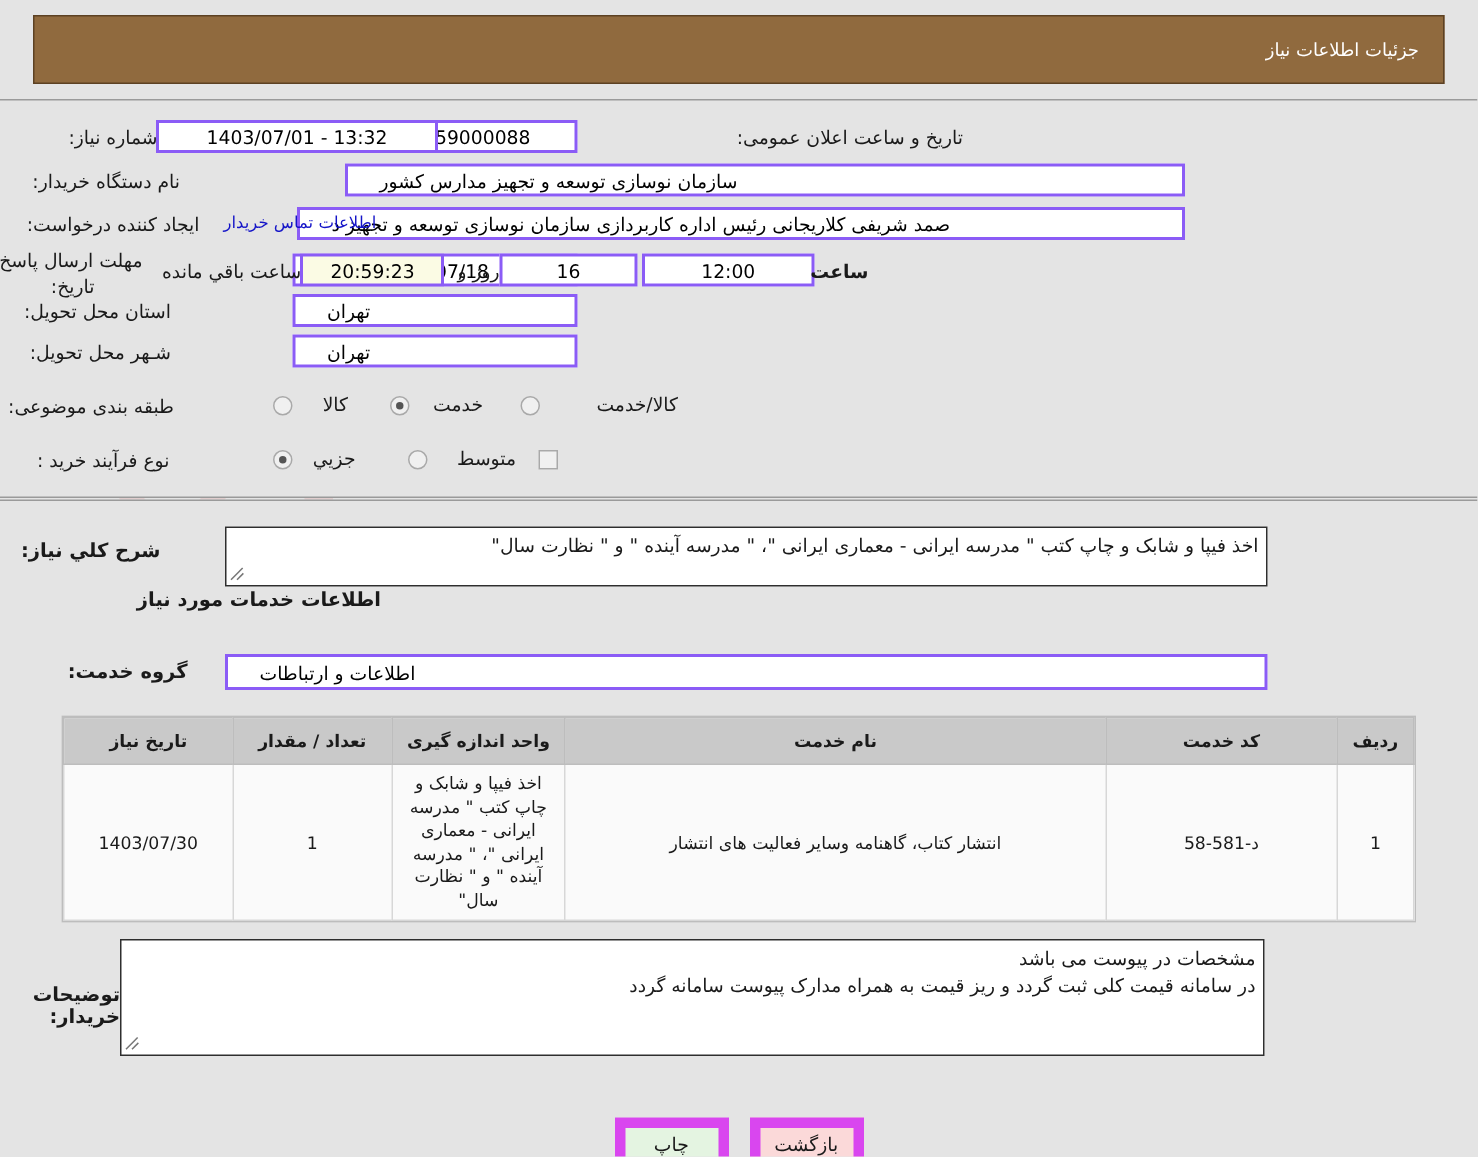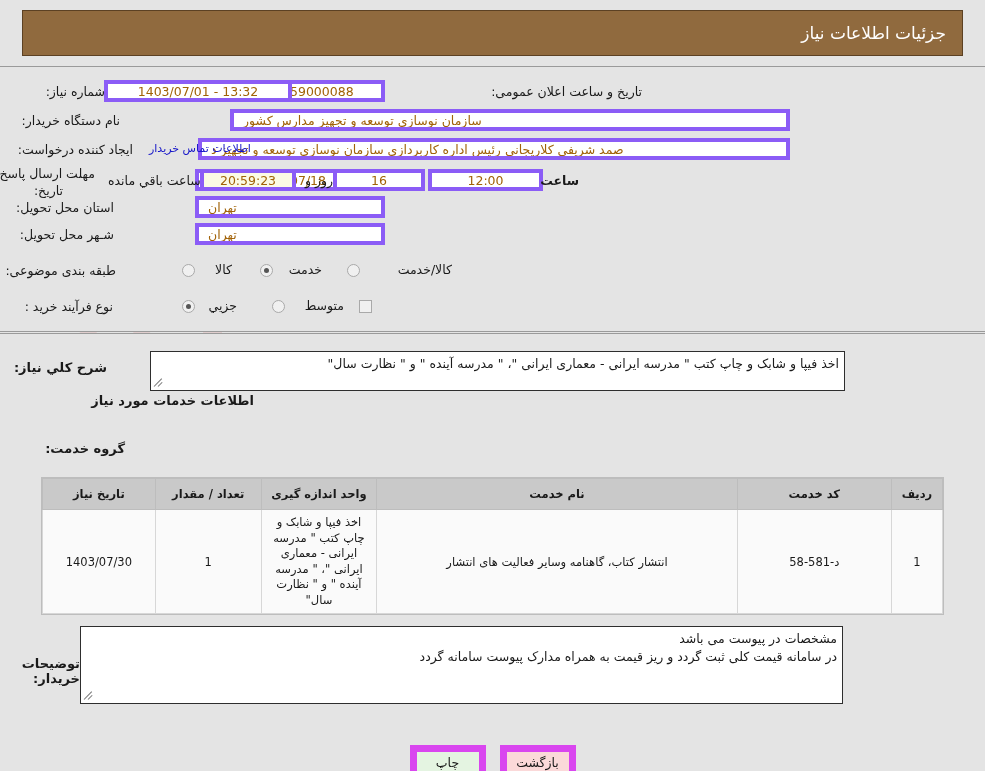--- a/index.html
+++ b/index.html
@@ -29,21 +29,21 @@
   }
 
   
   .titlebar {
     position: absolute;
     left: 22px; top: 10px;
     width: 941px; height: 46px;
     background: #906a3e;
     border: 1px solid #5c4123;
     color: #ffffff;
-    font-size: 17px;
+    font-size: 12px;
     display: flex;
     align-items: center;
     justify-content: flex-start;
     padding-right: 16px;
     z-index: 3;
   }
 
   
   .panel {
     position: absolute;
@@ -60,26 +60,26 @@
     position: absolute;
     font-size: 12.5px;
     color: #1a1a1a;
     text-align: right;
     white-space: nowrap;
     z-index: 4;
   }
   .fld {
     position: absolute;
     background: #ffffff;
-    border: 4px solid #8b5cf6;
-    font-size: 12.5px;
-    color: #a16207;
+    border: 2px solid #8b5cf6;
+    font-size: 12.5px;
+    color: #000000;
     display: flex;
     align-items: center;
-    padding: 0 9px;
+    padding: 0 21px;
     z-index: 4;
     overflow: hidden;
     white-space: nowrap;
   }
   .fld.center { justify-content: center; }
   .fld.right  { justify-content: flex-end; }
   .fld.yellow { background: #fbfbe4; }
   .inline-txt {
     position: absolute;
     font-size: 12.5px;
@@ -294,20 +294,21 @@
 
   <div class="sec-title" style="right:878px; top:360px;">شرح کلي نیاز:</div>
   <div class="tbox" style="left:150px; top:351px; width:695px; height:40px;">
     <div style="text-align:right;">اخذ فیپا و شابک و چاپ کتب " مدرسه ایرانی - معماری ایرانی "، " مدرسه آینده " و " نظارت سال"</div>
     <div class="resizer"></div>
   </div>
 
   <div class="sec-title" style="right:731px; top:393px;">اطلاعات خدمات مورد نیاز</div>
 
   <div class="sec-title" style="right:860px; top:441px;">گروه خدمت:</div>
+  <div class="fld right" style="left:150px; top:436px; width:695px; height:24px;">اطلاعات و ارتباطات</div>
 
   <div class="tbl-wrap">
     <table class="items">
       <thead>
         <tr>
           <th style="width:52px;">ردیف</th>
           <th style="width:160px;">کد خدمت</th>
           <th style="width:380px;">نام خدمت</th>
           <th style="width:120px;">واحد اندازه گیری</th>
           <th style="width:110px;">تعداد / مقدار</th>

